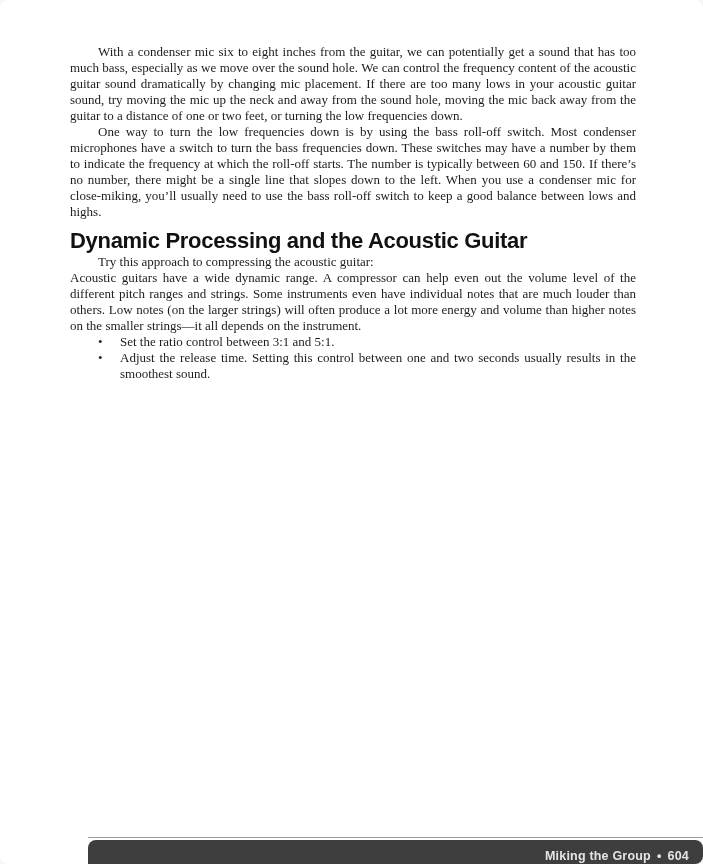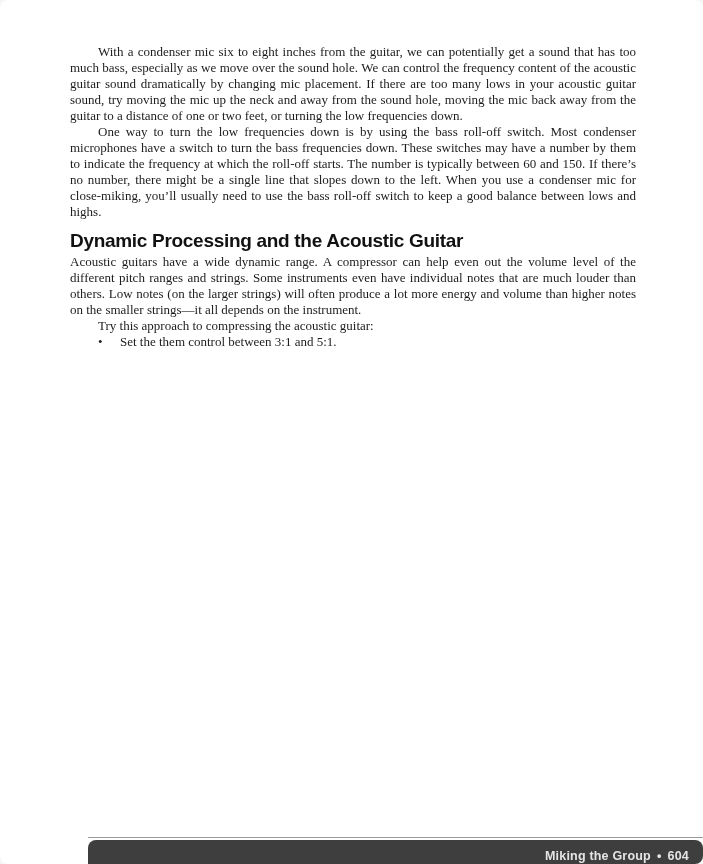--- a/index.html
+++ b/index.html
@@ -22,21 +22,21 @@
     width: 566px;
     color: #1c1c1c;
     font-size: 13px;
     line-height: 16px;
     text-align: justify;
   }
   .para { margin: 0; }
   .para.indent { text-indent: 28px; }
   .section-heading {
     font-family: "Liberation Sans", sans-serif;
-    font-size: 19px;
+    font-size: 22px;
     font-weight: bold;
     letter-spacing: -0.3px;
     color: #111111;
     text-align: left;
     margin-top: 13px;
     margin-bottom: 5px;
   }
   .lead-in { text-indent: 28px; }
   .bullets {
     list-style: none;
@@ -85,26 +85,27 @@
 <body>
 
 <div class="page">
 
   <div class="content">
     <p class="para indent">With a condenser mic six to eight inches from the guitar, we can potentially get a sound that has too much bass, especially as we move over the sound hole. We can control the frequency content of the acoustic guitar sound dramatically by changing mic placement. If there are too many lows in your acoustic guitar sound, try moving the mic up the neck and away from the sound hole, moving the mic back away from the guitar to a distance of one or two feet, or turning the low frequencies down.</p>
     <p class="para indent">One way to turn the low frequencies down is by using the bass roll-off switch. Most condenser microphones have a switch to turn the bass frequencies down. These switches may have a number by them to indicate the frequency at which the roll-off starts. The number is typically between 60 and 150. If there’s no number, there might be a single line that slopes down to the left. When you use a condenser mic for close-miking, you’ll usually need to use the bass roll-off switch to keep a good balance between lows and highs.</p>
 
     <h2 class="section-heading">Dynamic Processing and the Acoustic Guitar</h2>
 
+    <p class="para lead-in">Try this approach to compressing the acoustic guitar:</p>
+
     <p class="para">Acoustic guitars have a wide dynamic range. A compressor can help even out the volume level of the different pitch ranges and strings. Some instruments even have individual notes that are much louder than others. Low notes (on the larger strings) will often produce a lot more energy and volume than higher notes on the smaller strings—it all depends on the instrument.</p>
 
-    <p class="para lead-in">Try this approach to compressing the acoustic guitar:</p>
-
     <ul class="bullets">
-      <li>Set the them control between 3:1 and 5:1.</li>
+      <li>Set the ratio control between 3:1 and 5:1.</li>
+      <li>Adjust the release time. Setting this control between one and two seconds usually results in the smoothest sound.</li>
     </ul>
   </div>
 
   <div class="footer-rule"></div>
 
   <div class="footer-bar">
     <span>Miking the Group</span>
     <span>•</span>
     <span>604</span>
   </div>

